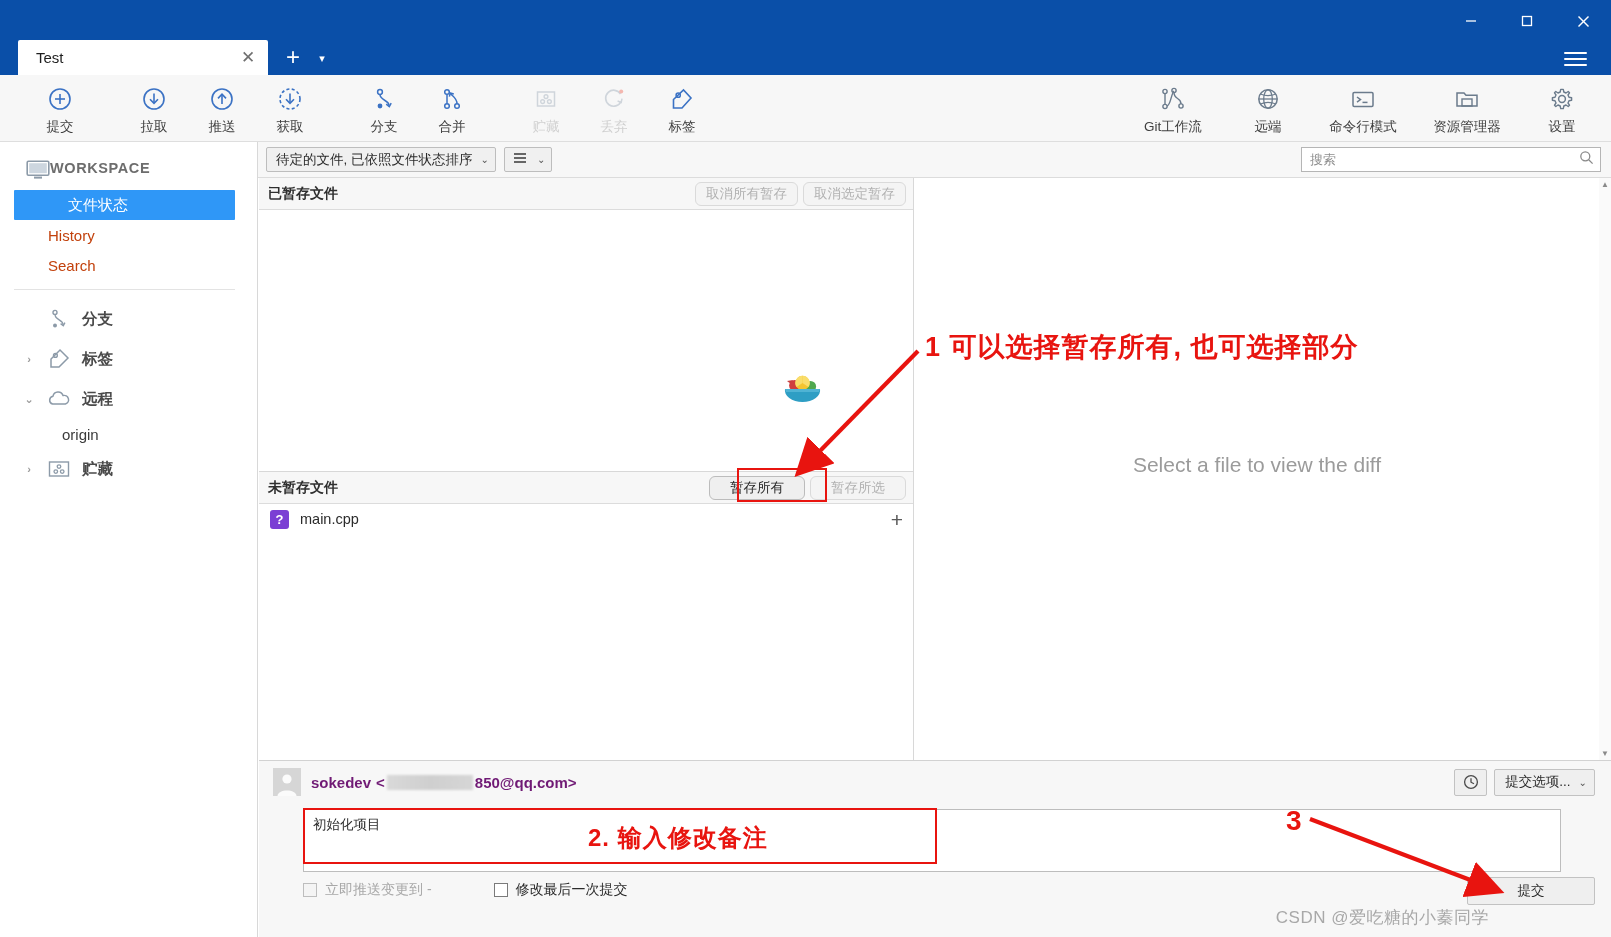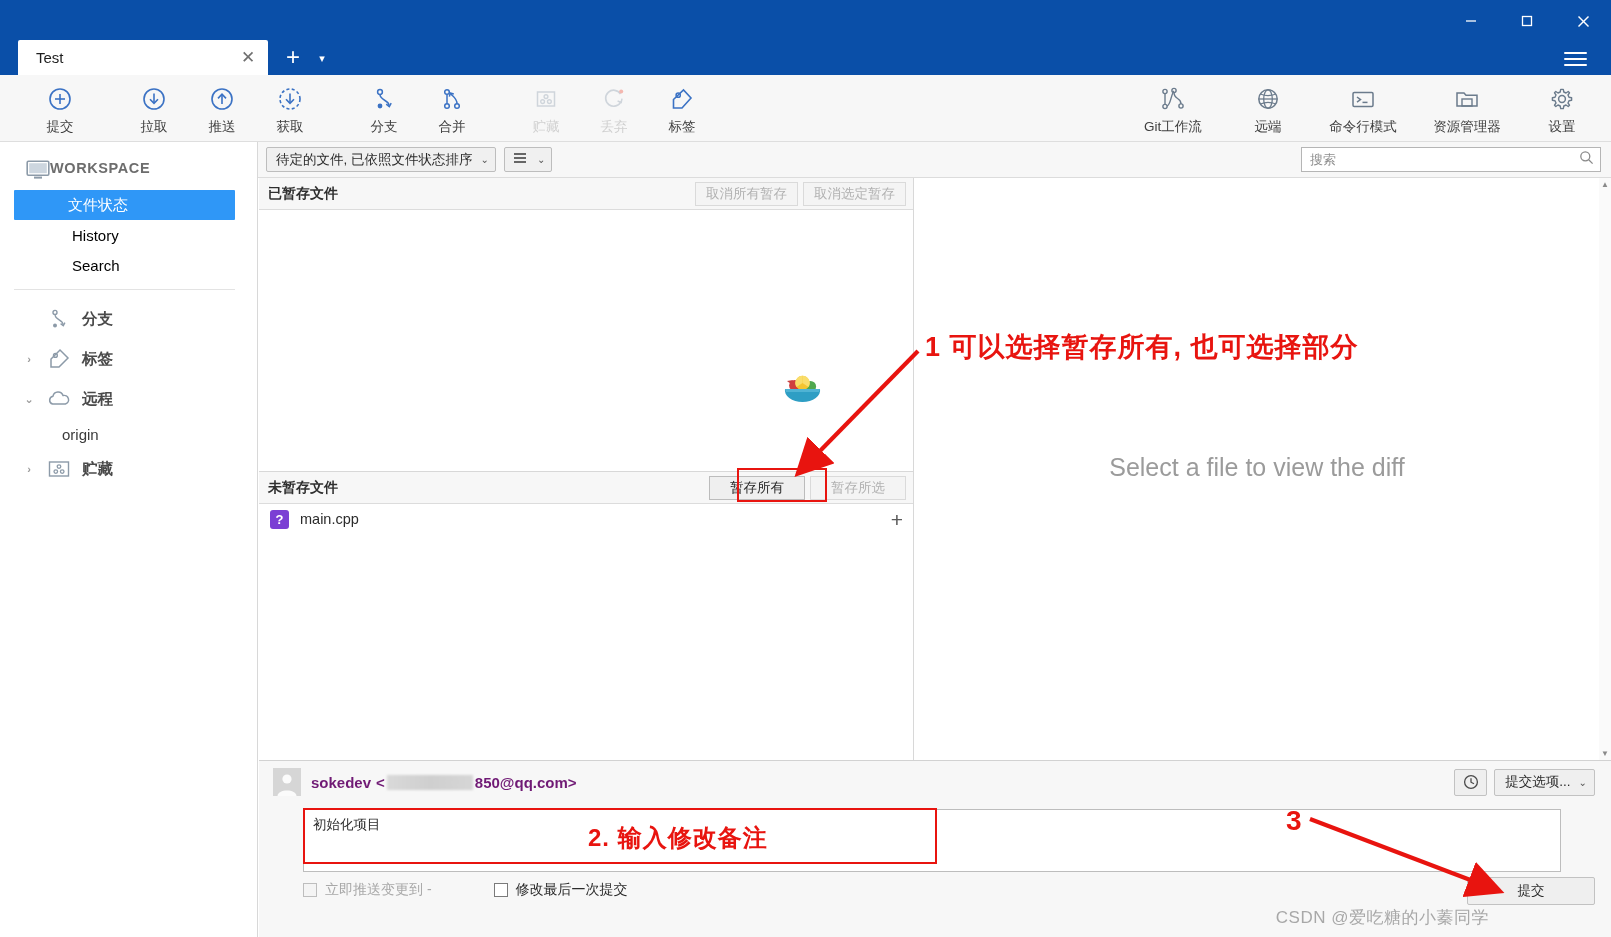--- a/index.html
+++ b/index.html
@@ -66,22 +66,22 @@
   .tb-right .tb-btn.wide { width: 104px; }
 
   
   .sidebar {
     position: absolute; left: 0; top: 142px; width: 258px; height: 795px;
     background: #fff; border-right: 1px solid #d8d8d8; padding-top: 12px;
   }
   .ws-head { display: flex; padding: 6px 0 6px 26px; }
   .ws-label { font-size: 14.5px; color: #6d6d6d; font-weight: bold; letter-spacing: .6px; }
   .side-row {
-    height: 30px; display: flex; align-items: center; padding-left: 72px;
-    font-size: 15px; color: #000000;
+    height: 30px; display: flex; align-items: center; padding-left: 48px;
+    font-size: 15px; color: #c2410c;
   }
   .side-row.active { background: #2f97f7; color: #fff; margin: 0 22px 0 14px; border-radius: 1px; padding-left: 54px; }
   .side-div { height: 1px; background: #e3e3e3; margin: 9px 22px 9px 14px; }
   .side-grp {
     height: 40px; display: flex; align-items: center; gap: 10px;
     padding-left: 22px; font-size: 15.5px; color: #4a4a4a; font-weight: bold;
   }
   .side-grp .chev { width: 14px; color: #9b9b9b; font-size: 11px; display: inline-block; text-align: center; }
   .side-grp .gico { width: 26px; display: flex; align-items: center; justify-content: center; }
   .side-child { height: 30px; display: flex; align-items: center; padding-left: 62px; font-size: 15px; color: #3b3b3b; }
@@ -115,39 +115,39 @@
   .pane-unstaged { position: absolute; left: 259px; top: 471px; width: 655px; height: 289px; background: #fff;
     border-right: 1px solid #d8d8d8; border-top: 1px solid #d8d8d8; }
   .pane-head {
     height: 32px; background: #f7f7f7; border-bottom: 1px solid #dcdcdc;
     display: flex; align-items: center; padding: 0 4px 0 9px;
   }
   .pane-title { font-size: 14px; font-weight: bold; color: #2f2f2f; }
   .pane-btns { margin-left: auto; display: flex; gap: 5px; padding-right: 3px; }
   .pbtn {
     height: 24px; min-width: 96px; padding: 0 10px; font-size: 13.5px;
-    border: 1px solid #bcbcbc; border-radius: 0; background: #efefef; color: #2b2b2b;
+    border: 1px solid #bcbcbc; border-radius: 6px; background: #efefef; color: #2b2b2b;
     display: flex; align-items: center; justify-content: center;
   }
   .pbtn.disabled { color: #b2b2b2; border-color: #dadada; background: #f4f4f4; }
   .pane-body { position: relative; height: calc(100% - 32px); background: #fff; overflow: hidden; }
   .empty-emoji { position: absolute; left: 522px; top: 162px; }
   .file-row { height: 30px; display: flex; align-items: center; padding: 0 10px 0 11px; gap: 11px; }
   .file-badge {
     width: 19px; height: 19px; border-radius: 3px; background: #7b3fd4; color: #fff;
     font-size: 13px; font-weight: bold; display: flex; align-items: center; justify-content: center;
   }
   .file-name { font-size: 14.5px; color: #2b2b2b; }
   .file-plus { margin-left: auto; font-size: 21px; color: #5a5a5a; line-height: 1; font-weight: 300; }
 
   
   .diffpane { position: absolute; left: 915px; top: 178px; width: 684px; height: 582px; background: #fff; }
   .diff-msg {
     position: absolute; left: 0; right: 0; top: 275px; text-align: center;
-    font-size: 25px; color: #9b9b9b;
+    font-size: 21px; color: #9b9b9b;
   }
   .vscroll {
     position: absolute; right: 0; top: 178px; width: 12px; height: 582px; background: #fafafa;
   }
   .vscroll .up, .vscroll .dn { height: 13px; display: flex; align-items: center; justify-content: center; color: #8a8a8a; font-size: 8px; }
 
   
   .commitarea {
     position: absolute; left: 259px; top: 760px; width: 1352px; height: 177px;
     background: #f7f7f7; border-top: 1px solid #d2d2d2;

